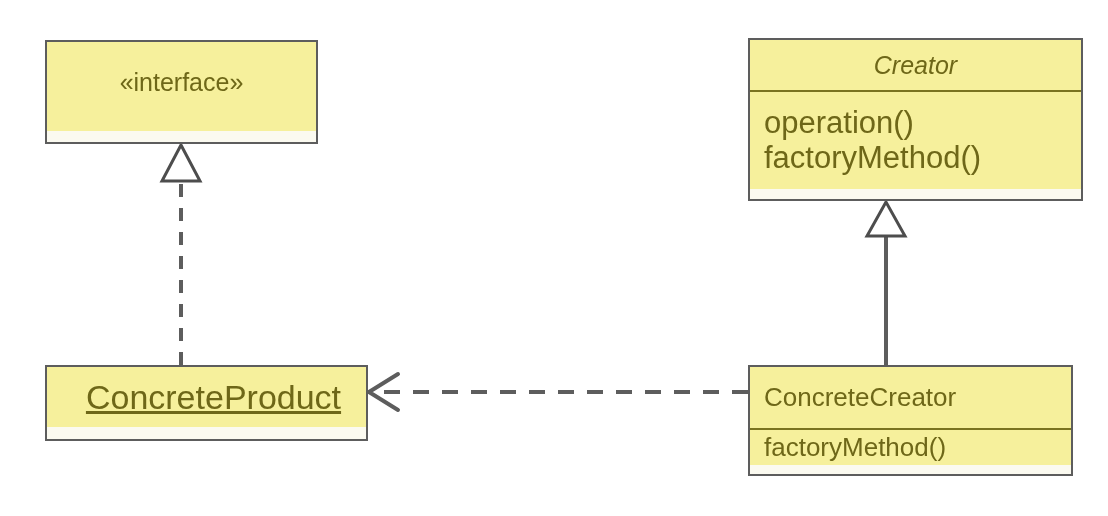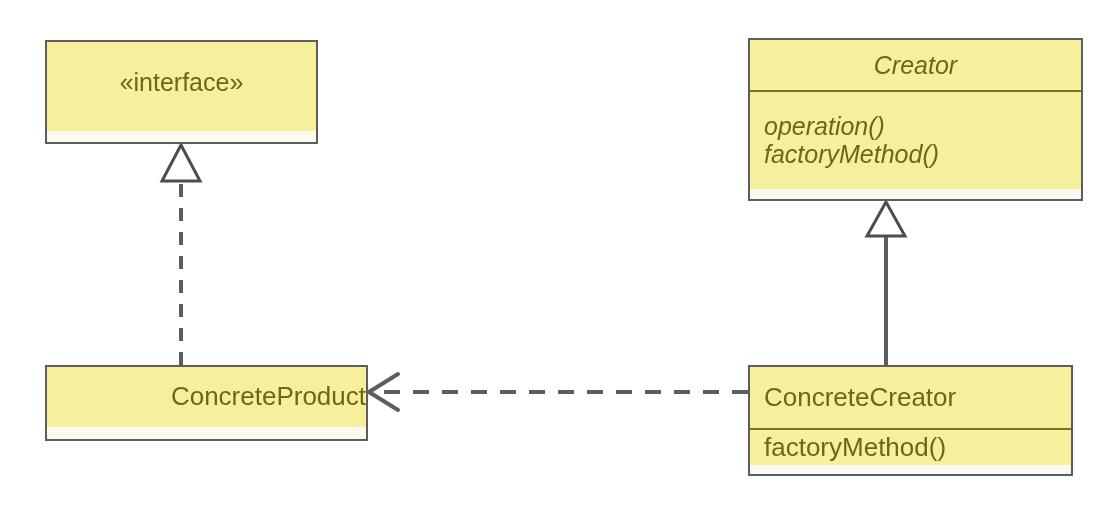--- a/index.html
+++ b/index.html
@@ -68,28 +68,28 @@
   #box-product .compartment.title { flex: 1 1 auto; padding: 4px 8px 14px; gap: 45px; }
   #box-product .title-line { font-size: 25px; }
   #box-product .empty-strip { height: 11px; }
 
   #box-creator {
     left: 748px; top: 38px; width: 335px; height: 163px;
   }
   #box-creator .compartment.title { height: 50px; padding: 0 8px; }
   #box-creator .title-line { font-size: 25px; }
   #box-creator .compartment.members { flex: 1 1 auto; padding: 2px 0 2px 14px; }
-  #box-creator .member-line { font-size: 25px; font-style: italic; }
+  #box-creator .member-line { font-size: 31px; }
   #box-creator .empty-strip { height: 10px; }
 
   #box-concreteproduct {
     left: 45px; top: 365px; width: 323px; height: 76px;
   }
   #box-concreteproduct .compartment.title { flex: 1 1 auto; padding: 0 0 0 14px; }
-  #box-concreteproduct .title-line { font-size: 26px; text-align: right; }
+  #box-concreteproduct .title-line { font-size: 34px; text-align: center; text-decoration: underline; }
   #box-concreteproduct .empty-strip { height: 12px; }
 
   #box-concretecreator {
     left: 748px; top: 365px; width: 325px; height: 111px;
   }
   #box-concretecreator .compartment.title { height: 61px; padding: 0 0 0 14px; }
   #box-concretecreator .title-line { font-size: 26px; text-align: left; }
   #box-concretecreator .compartment.members { flex: 1 1 auto; padding: 0 0 0 14px; }
   #box-concretecreator .member-line { font-size: 26px; }
   #box-concretecreator .empty-strip { height: 9px; }

